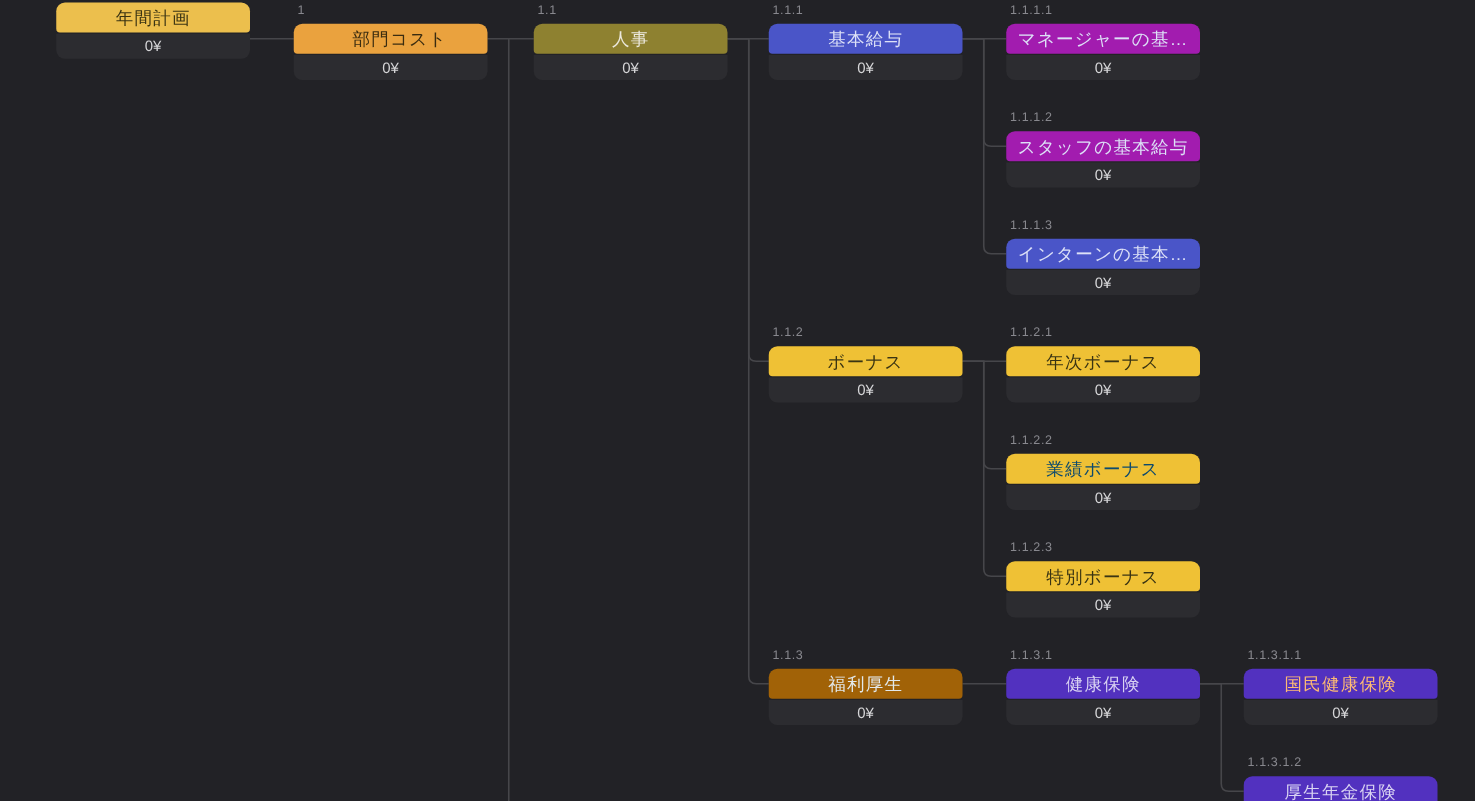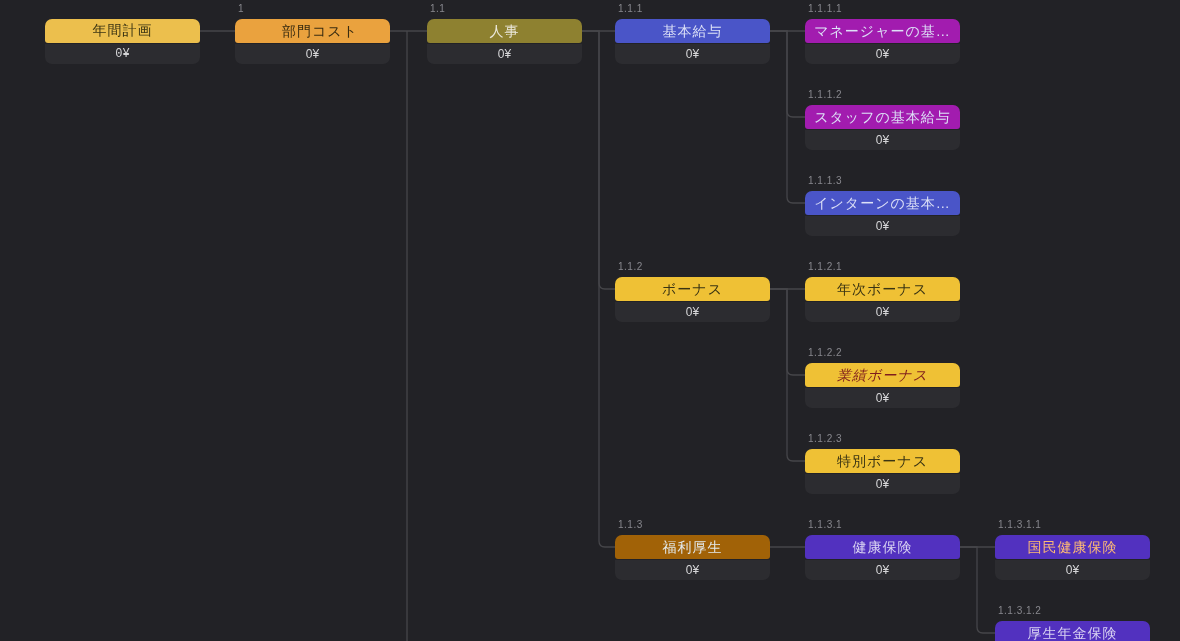--- a/index.html
+++ b/index.html
@@ -79,21 +79,21 @@
       <path d="M770,31H787V197Q787,203 793,203H805"></path>
       <path d="M770,289H805"></path>
       <path d="M770,289H787V369Q787,375 793,375H805"></path>
       <path d="M770,289H787V455Q787,461 793,461H805"></path>
       <path d="M770,547H805"></path>
       <path d="M960,547H995"></path>
       <path d="M960,547H977V627Q977,633 983,633H995"></path>
       <path d="M407,31V645"></path>
     </svg>
   <div id="node-layer">
-      <div class="node" style="left: 45px; top: 19px; font-family: Liberation Mono, monospace;">
+      <div class="node" style="left: 45px; top: 2px;">
         <div class="node-code"></div>
         <div class="node-header" style="background: rgb(236, 191, 77); color: rgb(58, 52, 19);">年間計画</div>
         <div class="node-value">0¥</div>
       </div>
       <div class="node" style="left: 235px; top: 19px;">
         <div class="node-code">1</div>
         <div class="node-header" style="background: rgb(234, 162, 62); color: rgb(58, 44, 16); padding-left: 21px;">部門コスト</div>
         <div class="node-value">0¥</div>
       </div>
       <div class="node" style="left: 427px; top: 19px;">
@@ -126,21 +126,21 @@
         <div class="node-header" style="background: rgb(239, 193, 53); color: rgb(58, 52, 19);">ボーナス</div>
         <div class="node-value">0¥</div>
       </div>
       <div class="node" style="left: 805px; top: 277px;">
         <div class="node-code">1.1.2.1</div>
         <div class="node-header" style="background: rgb(239, 193, 53); color: rgb(58, 52, 19);">年次ボーナス</div>
         <div class="node-value">0¥</div>
       </div>
       <div class="node" style="left: 805px; top: 363px;">
         <div class="node-code">1.1.2.2</div>
-        <div class="node-header" style="background: rgb(239, 193, 53); color: #7f1d1d; font-style: italic;">業績ボーナス</div>
+        <div class="node-header" style="background: rgb(239, 193, 53); color: #0c4a6e;">業績ボーナス</div>
         <div class="node-value">0¥</div>
       </div>
       <div class="node" style="left: 805px; top: 449px;">
         <div class="node-code">1.1.2.3</div>
         <div class="node-header" style="background: rgb(239, 193, 53); color: rgb(58, 52, 19);">特別ボーナス</div>
         <div class="node-value">0¥</div>
       </div>
       <div class="node" style="left: 615px; top: 535px;">
         <div class="node-code">1.1.3</div>
         <div class="node-header" style="background: #a16207; color: rgb(226, 232, 234);">福利厚生</div>

